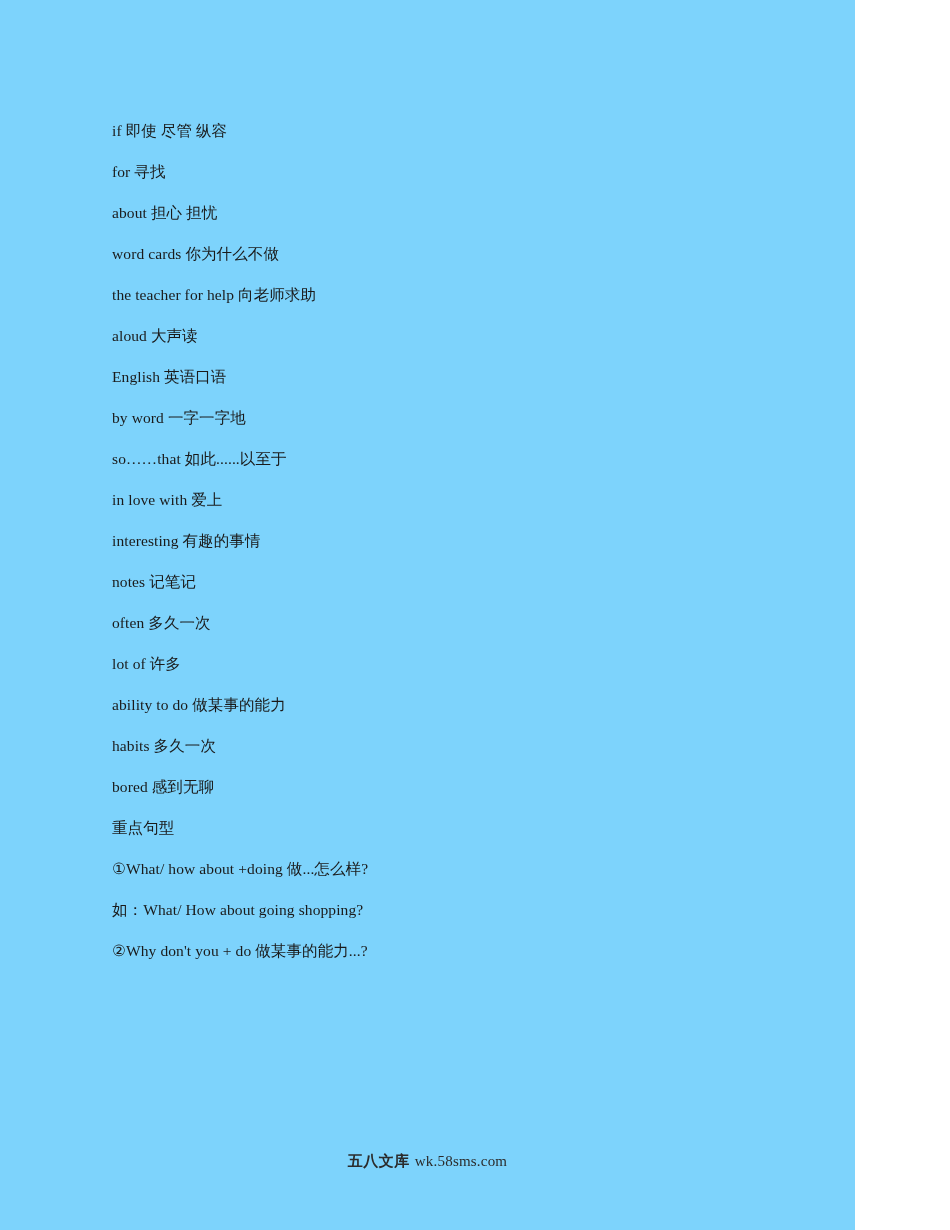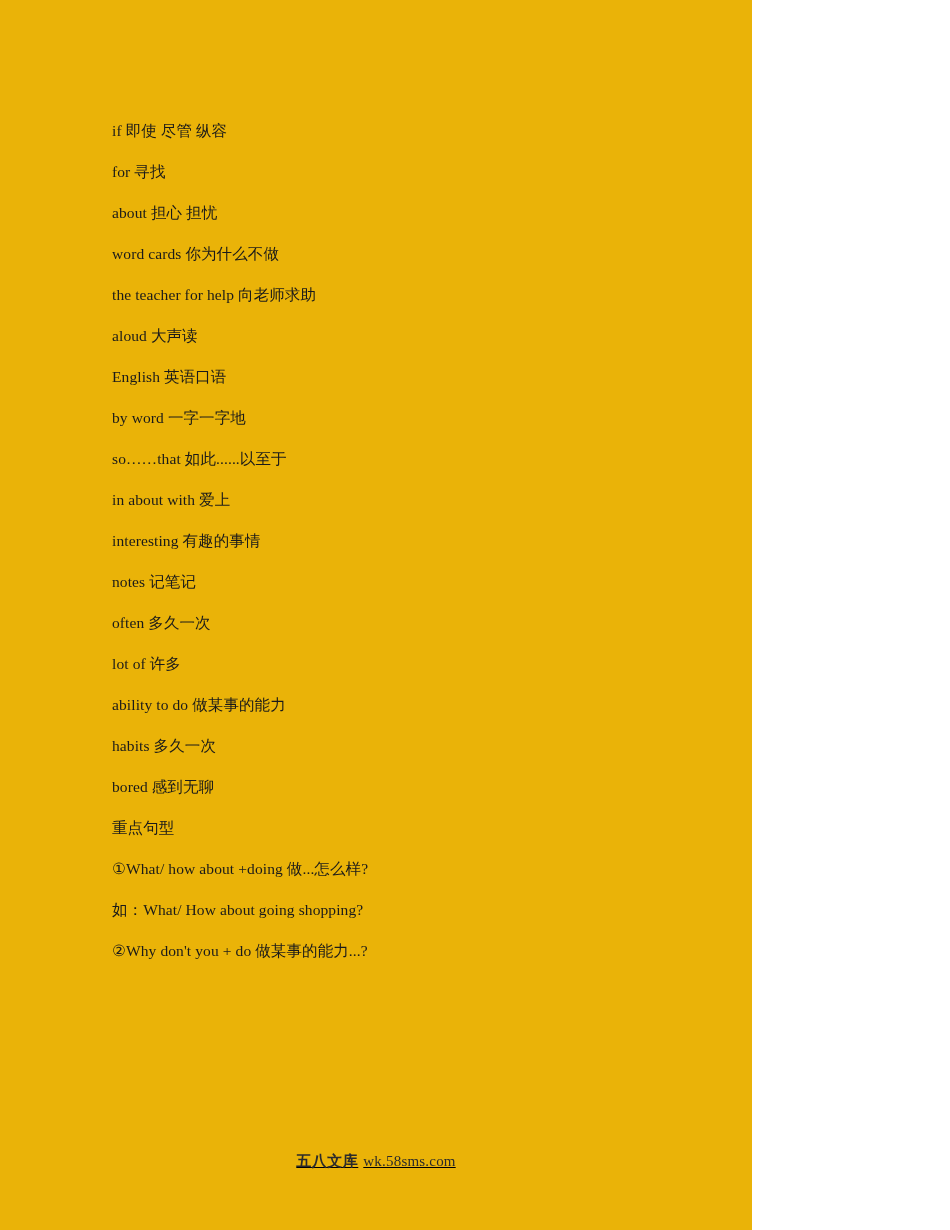--- a/index.html
+++ b/index.html
@@ -4,23 +4,23 @@
 <title>Document</title>
 <style>
   html, body {
     margin: 0;
     padding: 0;
     background: #ffffff;
   }
 
   .page {
     position: relative;
-    width: 752px;
+    width: 855px;
     height: 1230px;
-    background: #eab308;
+    background: #7dd3fc;
     overflow: hidden;
     font-family: "Liberation Serif", "DejaVu Serif", serif;
     -webkit-font-smoothing: antialiased;
   }
 
   .doc-body {
     position: absolute;
     left: 112px;
     top: 110px;
     width: 760px;
@@ -36,21 +36,20 @@
   }
 
   
   .footer-watermark {
     position: absolute;
     left: 0;
     right: 0;
     top: 1152px;
     text-align: center;
     white-space: nowrap;
-    text-decoration: underline;
   }
 
   .wm-cn {
     font-family: "Liberation Sans", "DejaVu Sans", sans-serif;
     font-size: 15px;
     font-weight: 700;
     color: #2b2b2b;
     letter-spacing: 0.5px;
   }
 
@@ -71,21 +70,21 @@
   <div class="doc-body">
     <div class="doc-line">if 即使 尽管 纵容</div>
     <div class="doc-line">for 寻找</div>
     <div class="doc-line">about 担心 担忧</div>
     <div class="doc-line">word cards 你为什么不做</div>
     <div class="doc-line">the teacher for help 向老师求助</div>
     <div class="doc-line">aloud 大声读</div>
     <div class="doc-line">English 英语口语</div>
     <div class="doc-line">by word 一字一字地</div>
     <div class="doc-line">so……that 如此......以至于</div>
-    <div class="doc-line">in about with 爱上</div>
+    <div class="doc-line">in love with 爱上</div>
     <div class="doc-line">interesting 有趣的事情</div>
     <div class="doc-line">notes 记笔记</div>
     <div class="doc-line">often 多久一次</div>
     <div class="doc-line">lot of 许多</div>
     <div class="doc-line">ability to do 做某事的能力</div>
     <div class="doc-line">habits 多久一次</div>
     <div class="doc-line">bored 感到无聊</div>
     <div class="doc-line">重点句型</div>
     <div class="doc-line">①What/ how about +doing 做...怎么样?</div>
     <div class="doc-line">如：What/ How about going shopping?</div>

